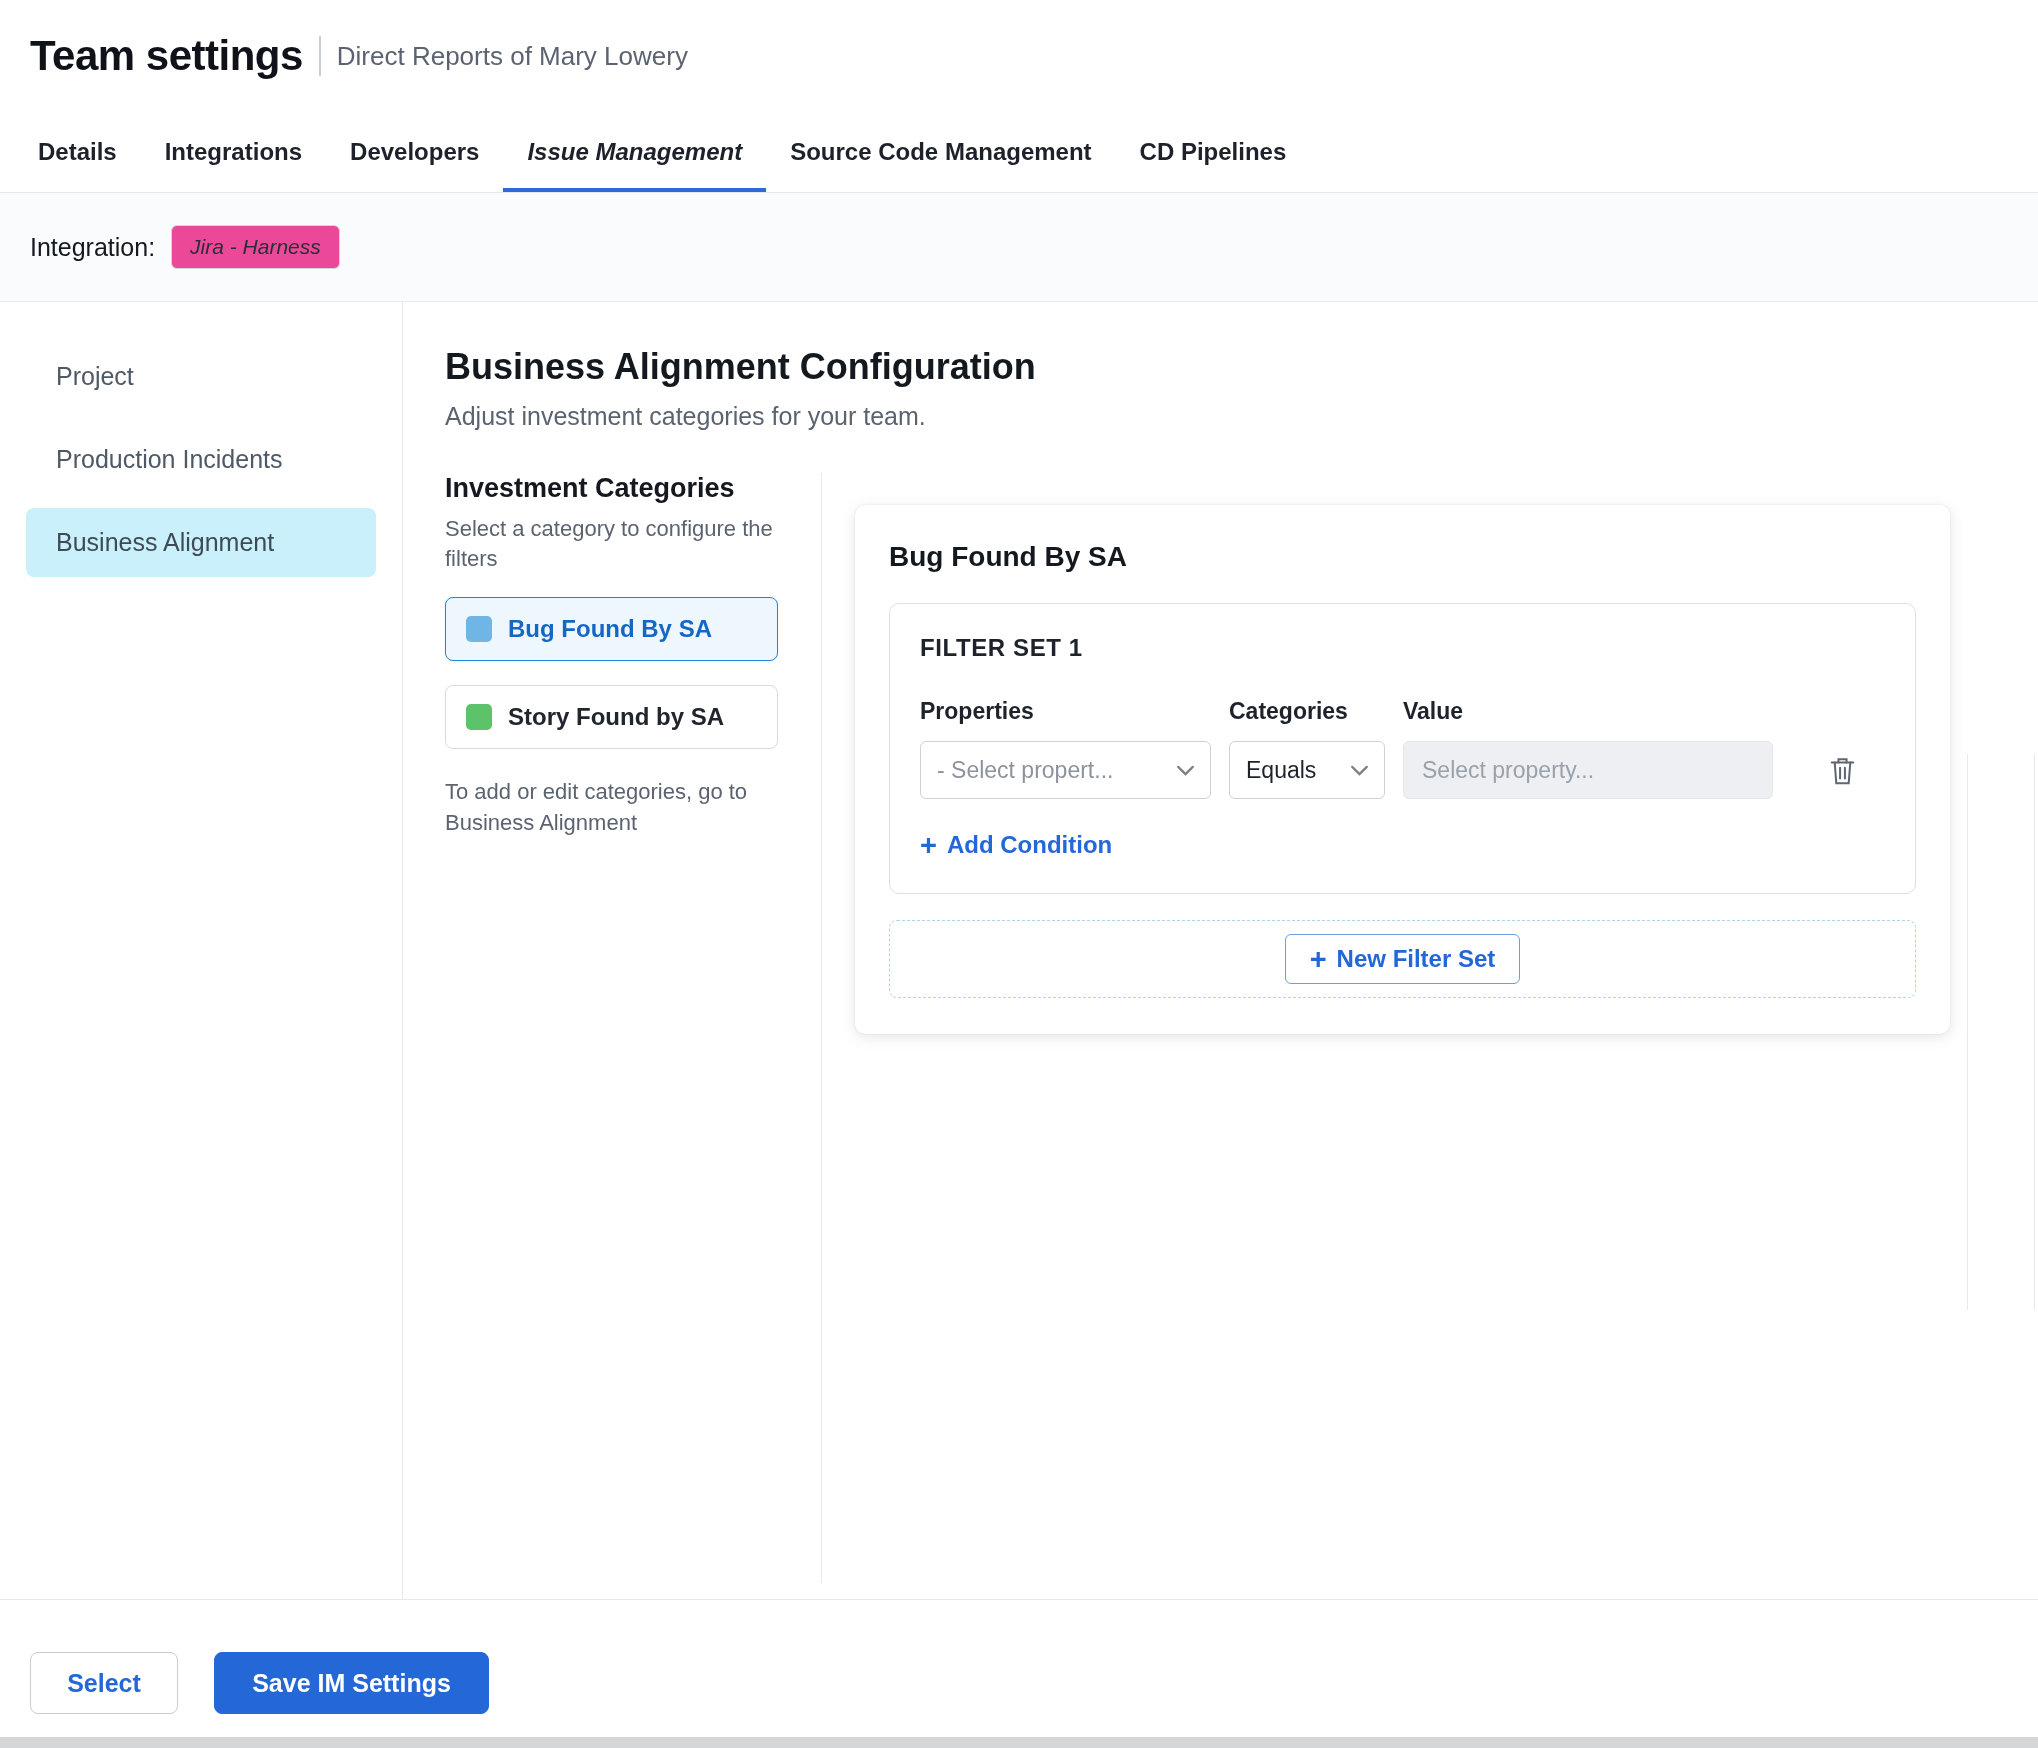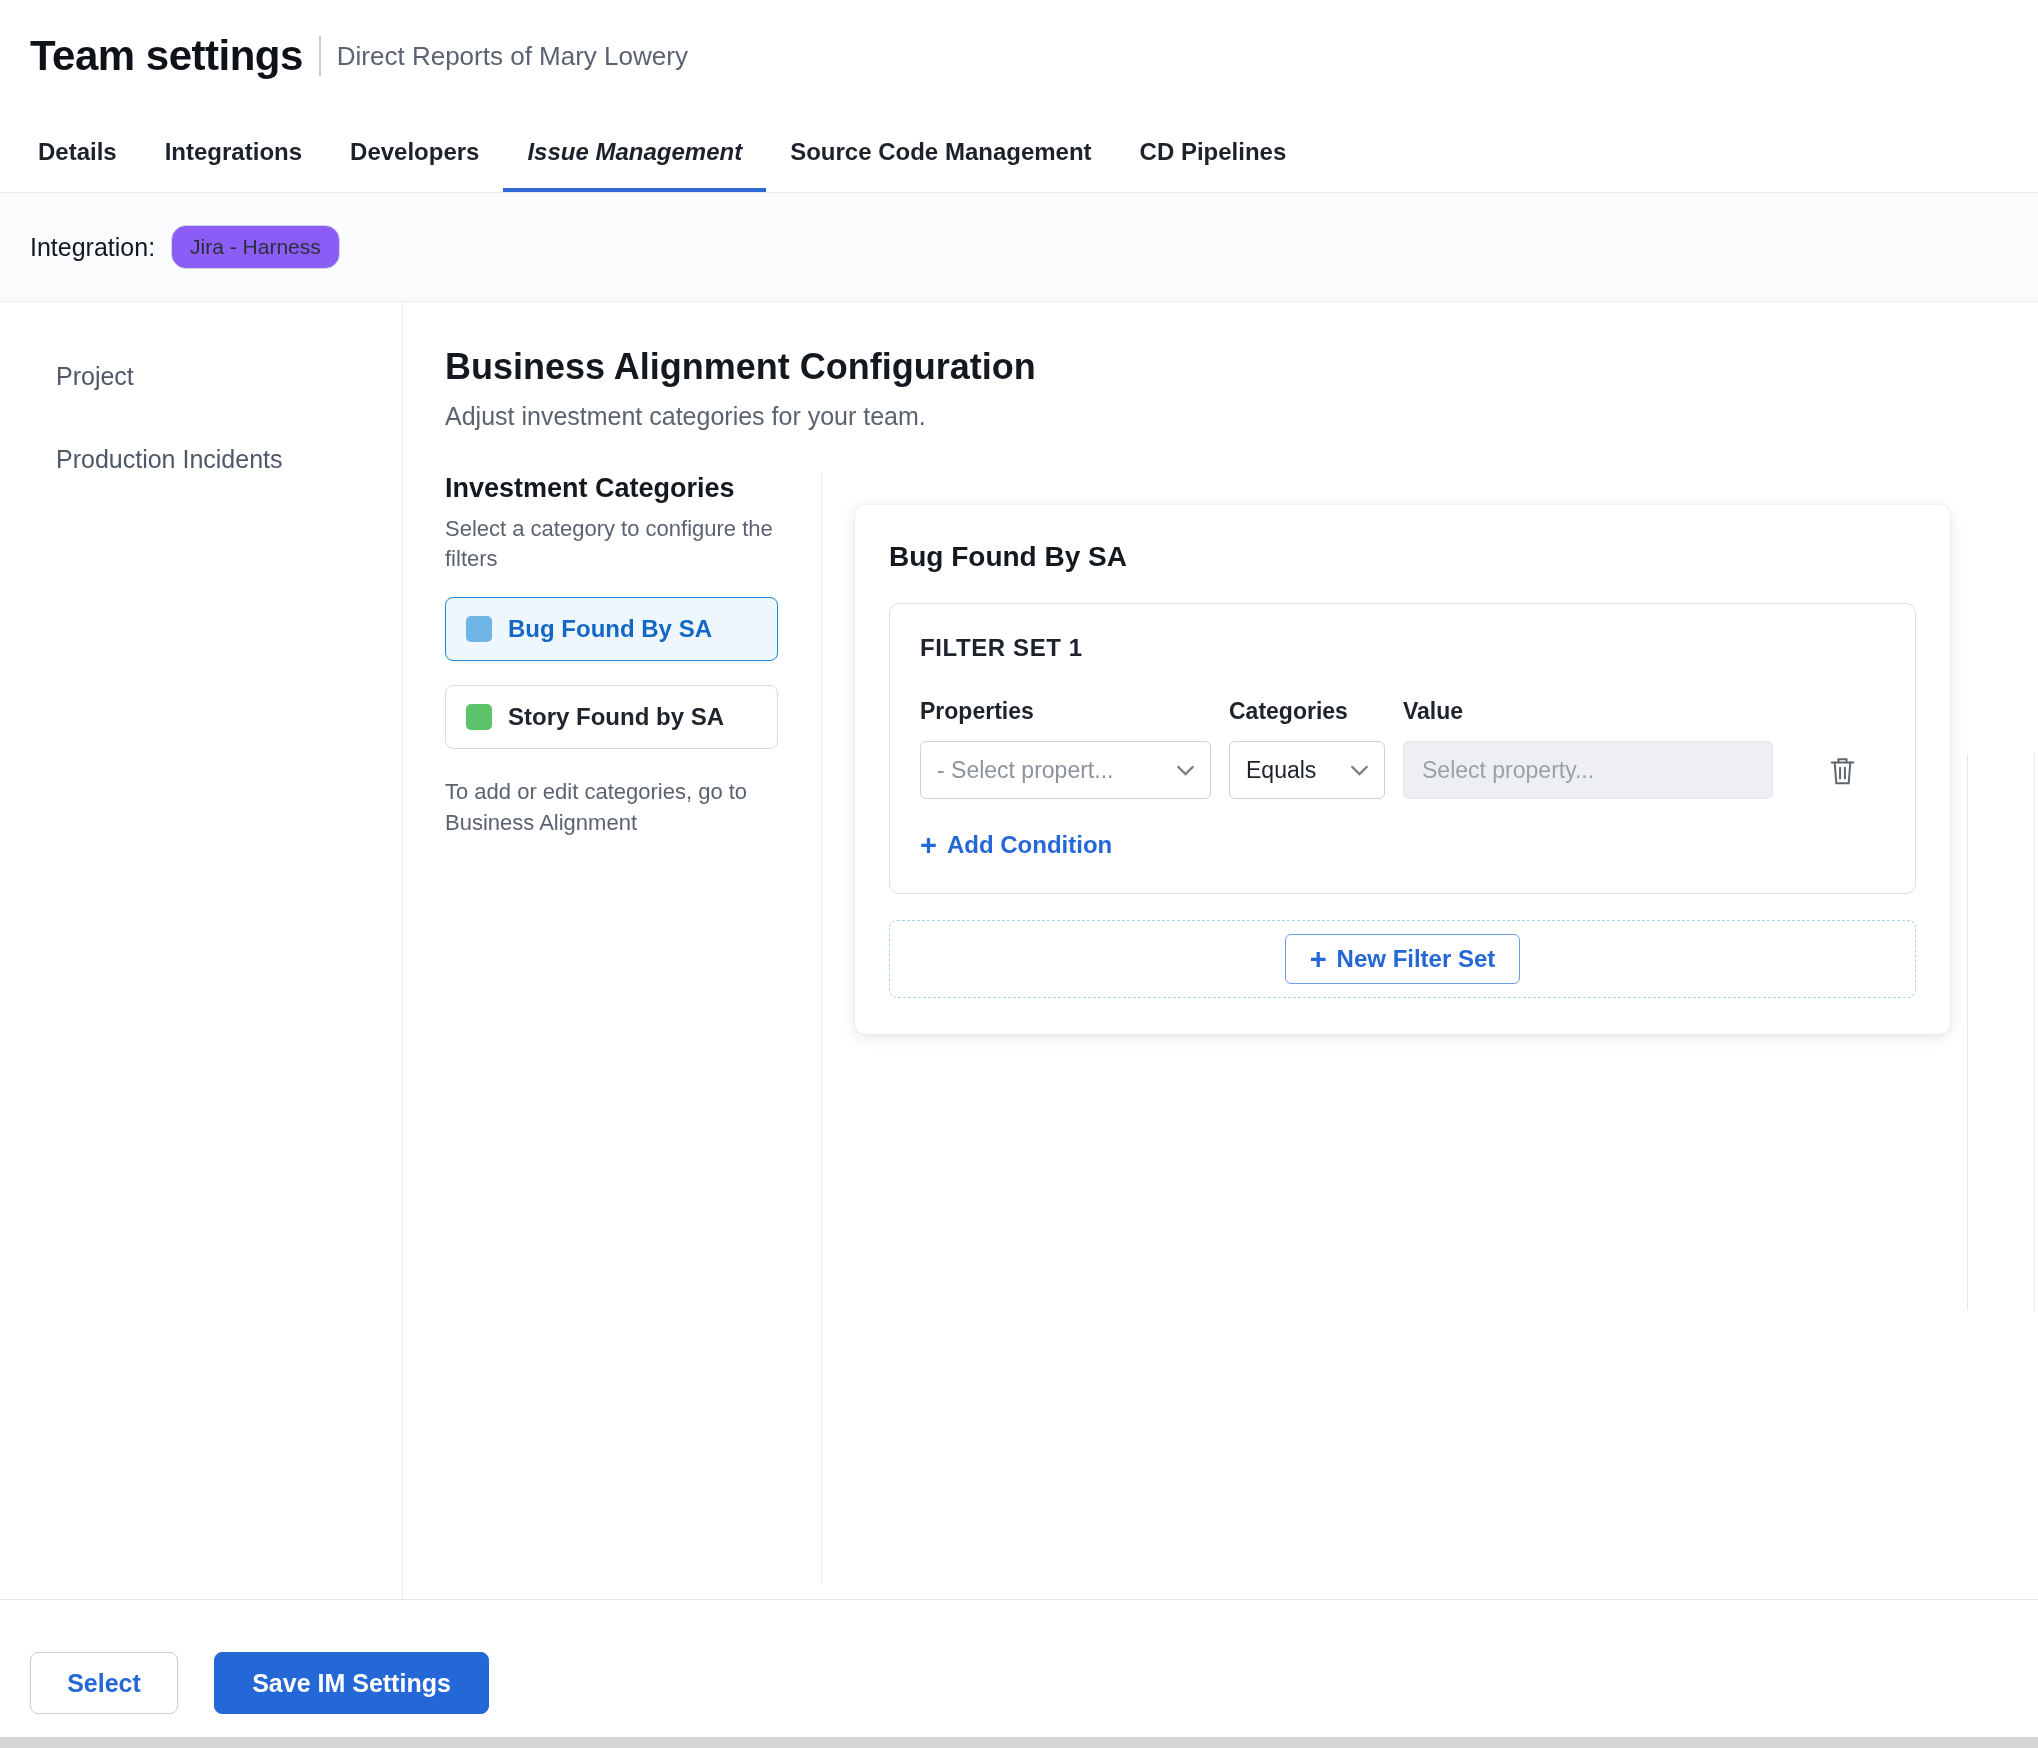--- a/index.html
+++ b/index.html
@@ -14,21 +14,21 @@
   .page-subtitle { font-size:26px; color:#5c6370; }
 
   
   .tabs { display:flex; padding:0 14px; border-bottom:1px solid #e5e7eb; background:#fff; flex-shrink:0; }
   .tab { padding:26px 24px 22px; font-size:24px; font-weight:700; color:#1d212a; border-bottom:4px solid transparent; cursor:pointer; white-space:nowrap; }
   .tab.active { border-bottom-color:#3168d8;font-style:italic; }
 
   
   .integration-bar { display:flex; align-items:center; gap:16px; padding:0 30px; height:109px; background:#fafbfd; border-bottom:1px solid #e9ebef; flex-shrink:0; }
   .int-label { font-size:25px; color:#14181f; }
-  .chip { font-size:21px; color:#2a2f37; background:#8b5cf6; border:1px solid #d2d6dd; border-radius:15px; padding:9px 18px; cursor:pointer; }
+  .chip { font-size:21px; color:#2a2f37; background:#ec4899; border:1px solid #d2d6dd; border-radius:6px; padding:9px 18px; cursor:pointer;font-style:italic; }
 
   
   .content { display:flex; height:1300px; background:#fff; overflow:hidden; }
   .sidebar { width:403px; border-right:1px solid #e7e9ed; padding:40px 26px; flex-shrink:0; }
   .side-item { font-size:25px; color:#4e5866; padding:20px 30px; margin-bottom:14px; border-radius:8px; cursor:pointer; }
   .side-item.active { background:#c9f0fb; color:#3f4a57; }
 
   .main { flex:1; padding:44px 0 0 42px; position:relative; }
   .section-title { font-size:36px; font-weight:bold; color:#14181f; }
   .muted { color:#5c6370; }
@@ -105,20 +105,21 @@
   <div class="integration-bar">
     <span class="int-label">Integration:</span>
     <span class="chip">Jira - Harness</span>
   </div>
 
   <div class="content">
 
     <aside class="sidebar">
       <div class="side-item">Project</div>
       <div class="side-item">Production Incidents</div>
+      <div class="side-item active">Business Alignment</div>
     </aside>
 
     <main class="main">
       <div class="section-title">Business Alignment Configuration</div>
       <div class="section-sub muted">Adjust investment categories for your team.</div>
 
       <div class="columns">
 
         <div class="cat-col">
           <div class="cat-heading">Investment Categories</div>

